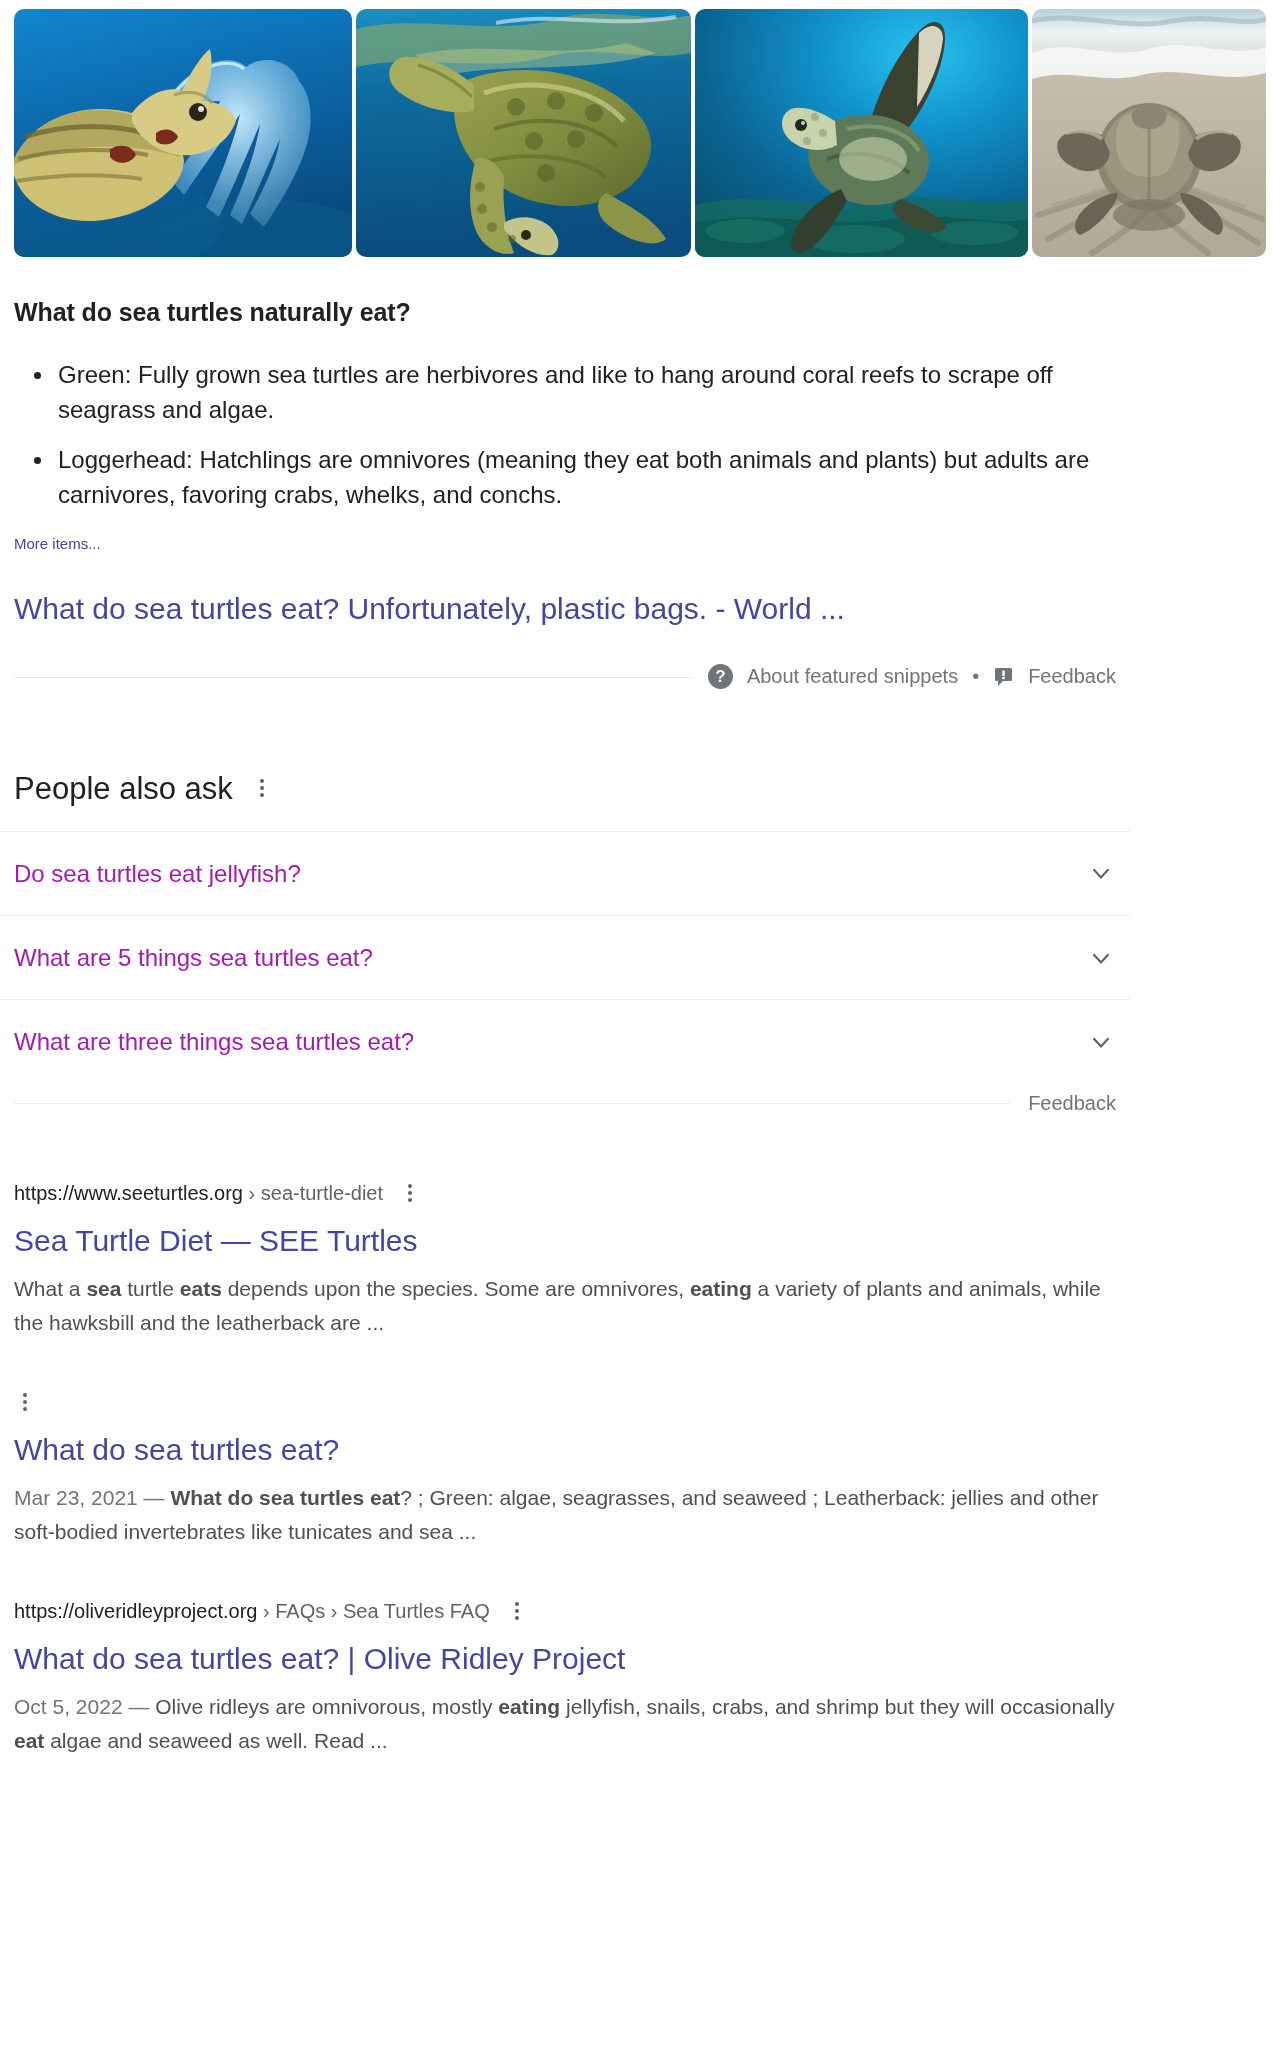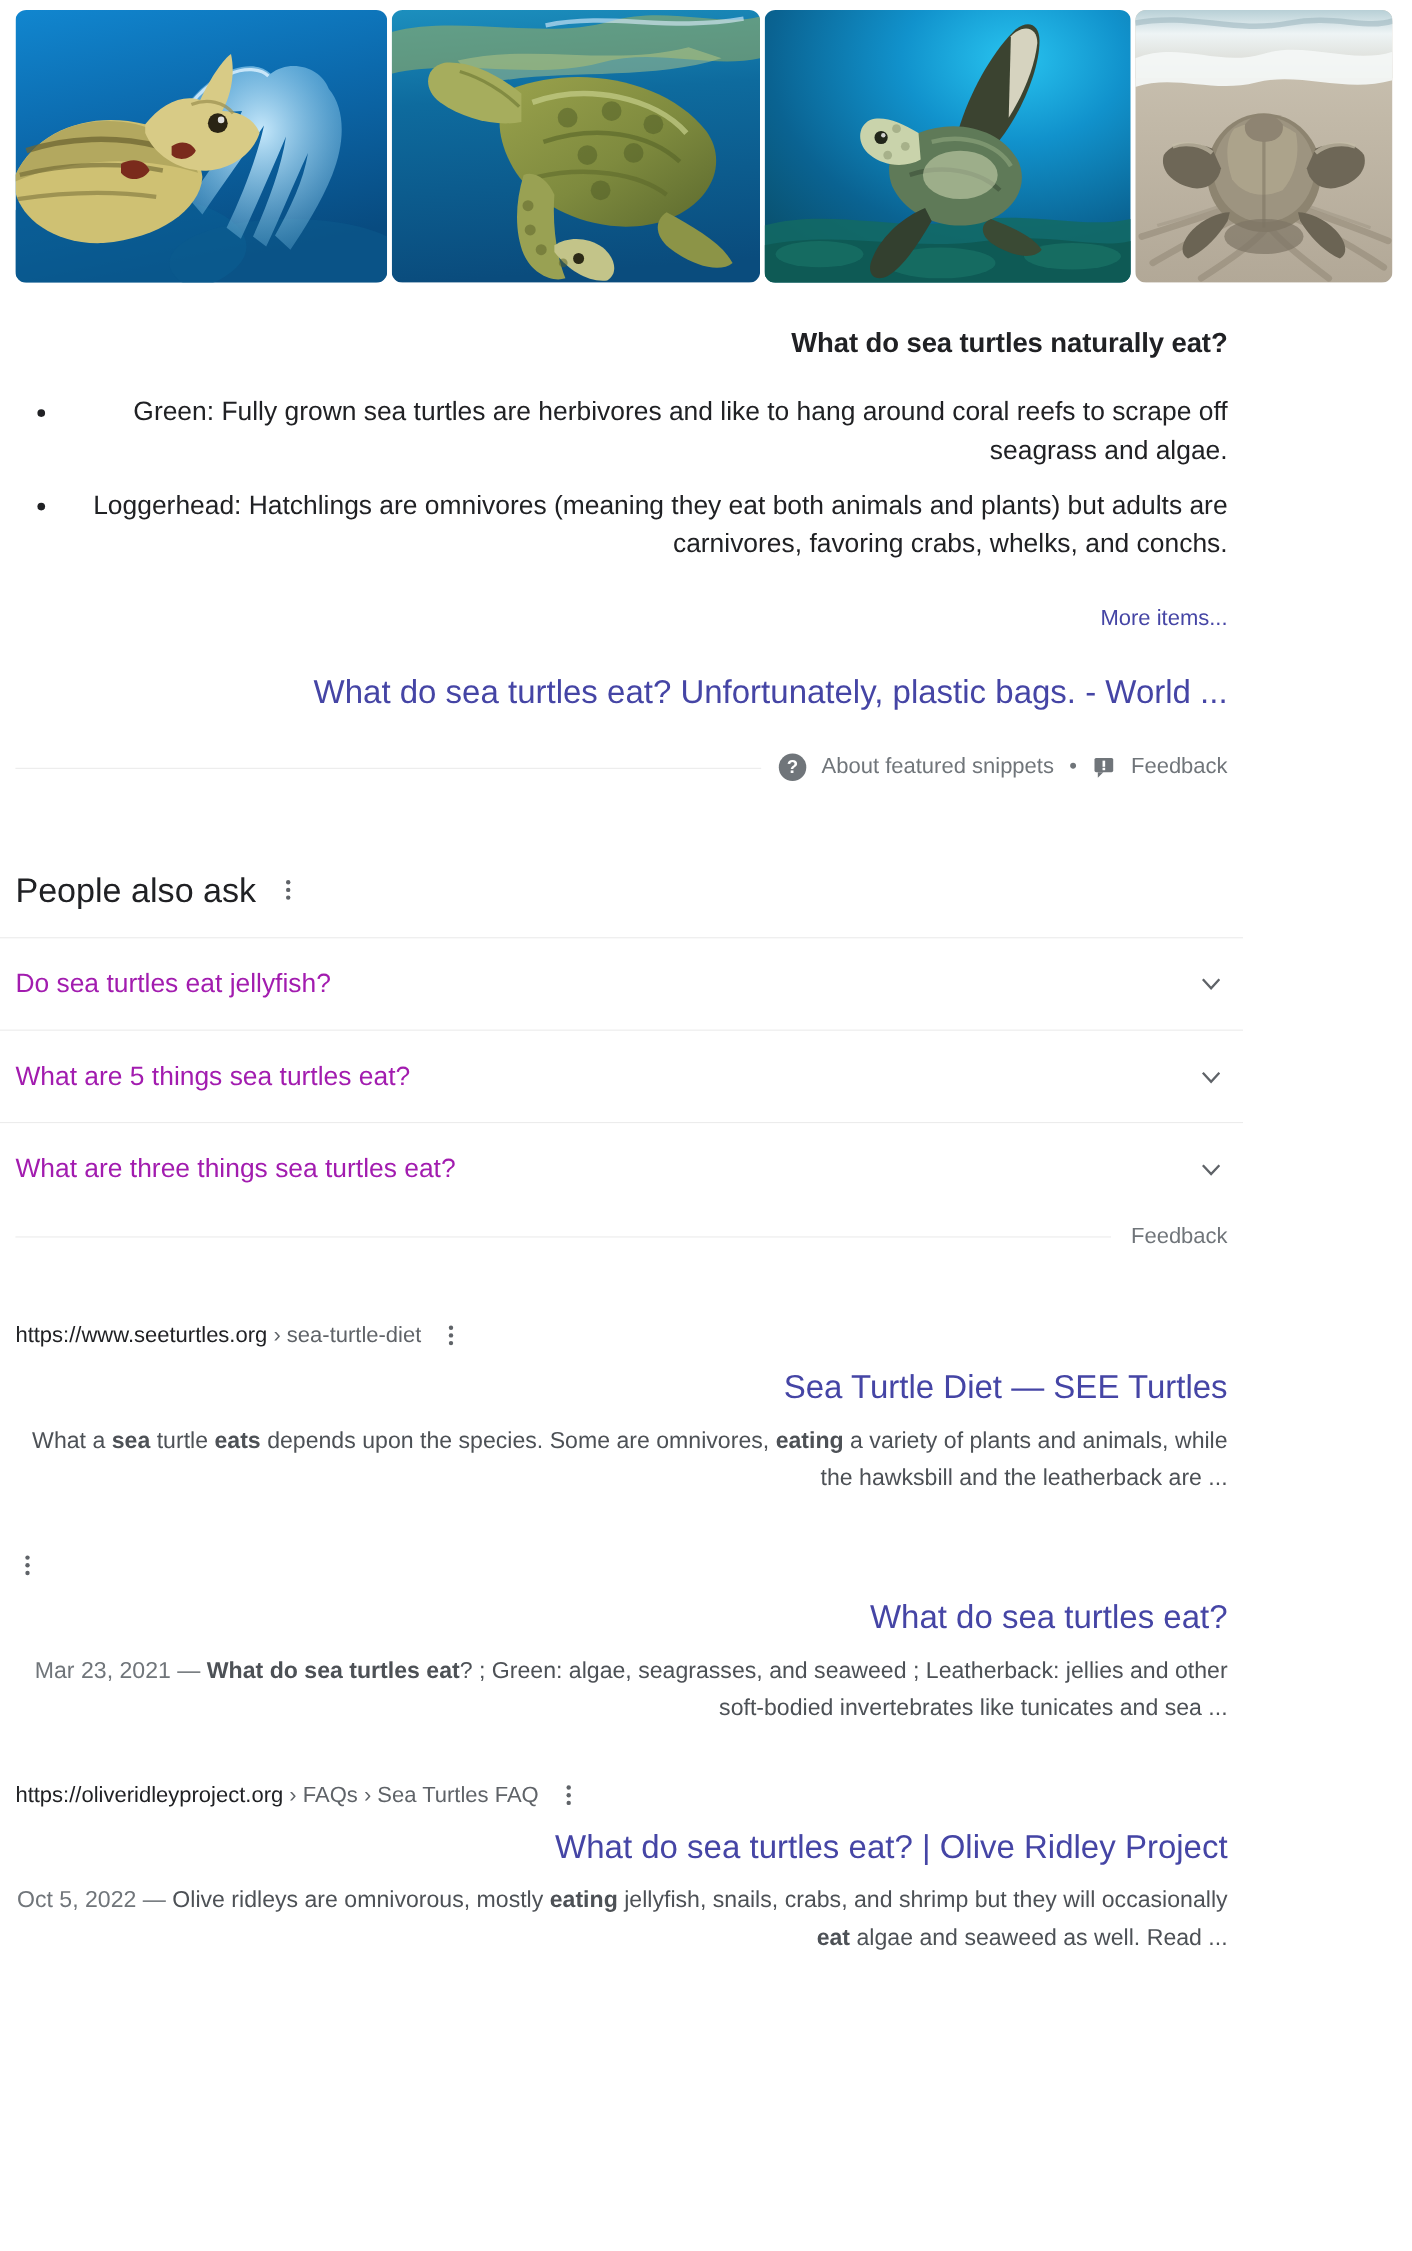--- a/index.html
+++ b/index.html
@@ -8,21 +8,20 @@
     background: #ffffff;
     width: 1284px;
     font-family: "Liberation Sans", "DejaVu Sans", sans-serif;
     -webkit-font-smoothing: antialiased;
   }
   .page {
     width: 1130px;
     min-height: 2046px;
     position: relative;
     background: #fff;
-    text-align: right;
   }
 
   
   .image-strip {
     display: flex;
     gap: 4px;
     padding: 9px 14px 0 14px;
     height: 258px;
   }
   .thumb {
@@ -63,22 +62,22 @@
     content: "";
     position: absolute;
     left: -20px;
     top: 15px;
     width: 7px; height: 7px;
     border-radius: 50%;
     background: #202124;
   }
   .more-items {
     display: inline-block;
-    margin-top: 24px;
-    font-size: 20px;
+    margin-top: 8px;
+    font-size: 15px;
     color: #4545a5;
     cursor: pointer;
   }
 
   
   .result { padding: 0 14px; }
   .result-url-row {
     display: flex;
     align-items: center;
     gap: 16px;

